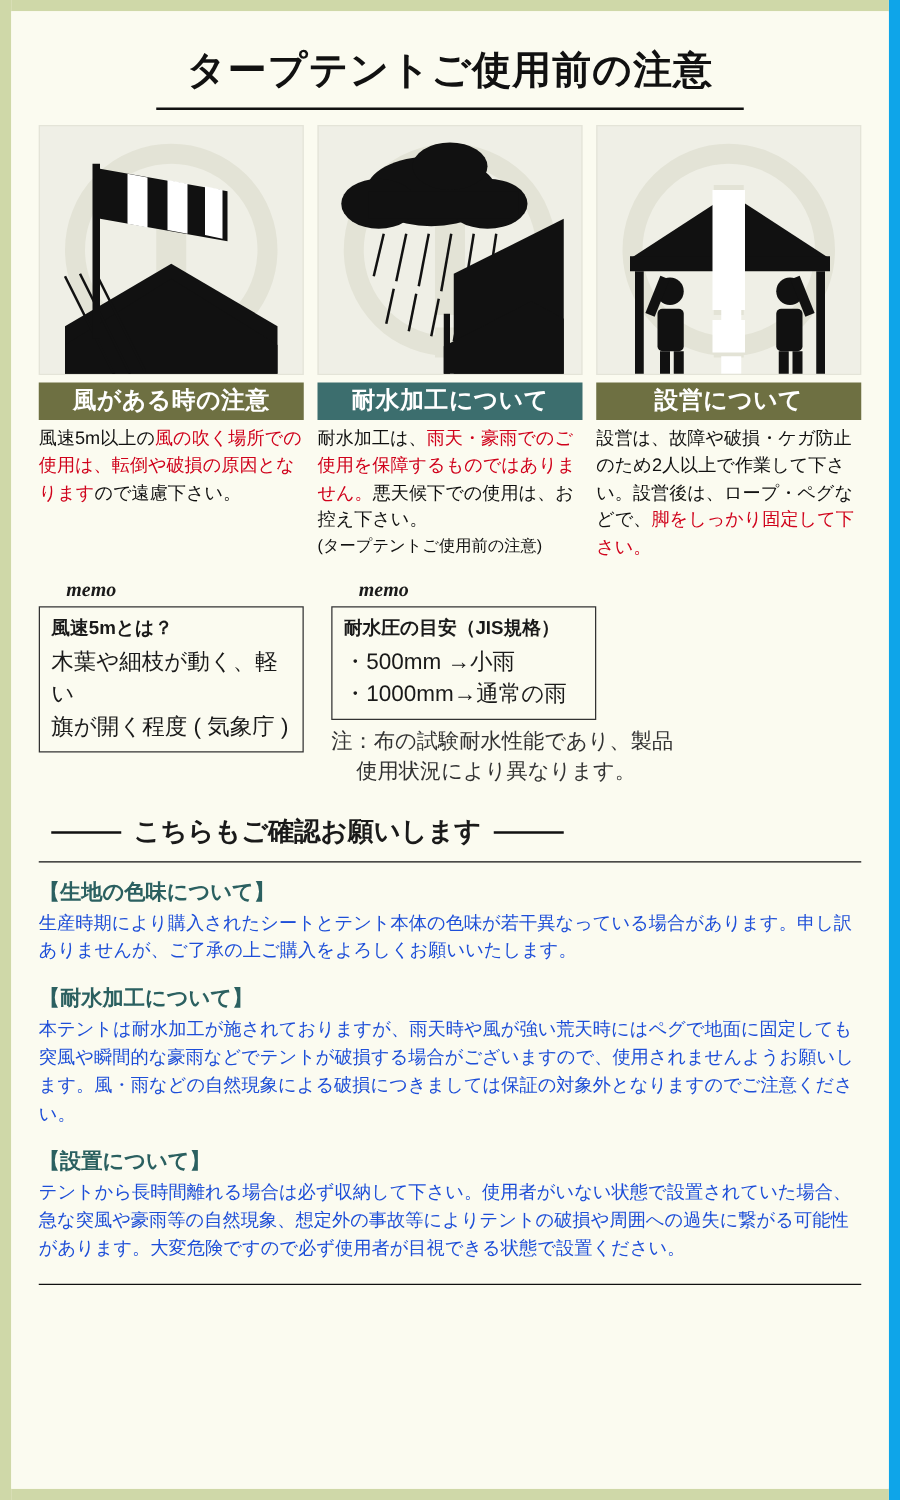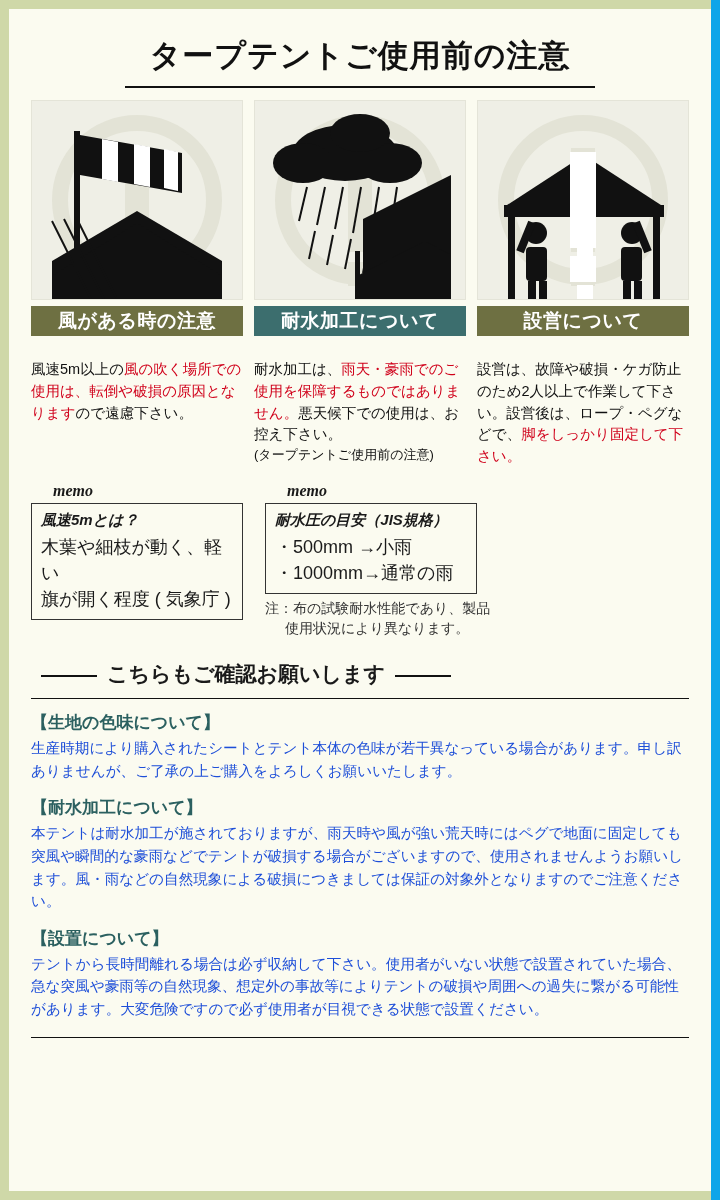--- a/index.html
+++ b/index.html
@@ -134,21 +134,21 @@
     font-weight: bold;
     color: #ffffff;
     text-align: center;
     letter-spacing: 0.5px;
   }
   .head-olive { background: #6e7042; }
   .head-teal  { background: #3c6e6e; }
   .body-text {
     font-size: 14.5px;
     line-height: 1.5;
-    margin-top: 23px;
+    margin-top: 5px;
     color: #111;
   }
   .red { color: #d0021b; }
   .small-note {
     font-size: 13px;
     line-height: 1.45;
     color: #111;
   }
 
   
@@ -169,28 +169,27 @@
     border: 1px solid #333;
     padding: 7px 9px;
     box-sizing: border-box;
   }
   .memo1 { width: 212px; }
   .memo2 { width: 212px; }
   .memo-title {
     font-size: 15px;
     font-weight: bold;
     margin-bottom: 4px;
-    font-style: italic;
   }
   .memo-line {
     font-size: 18px;
     line-height: 1.45;
   }
   .memo-foot {
-    font-size: 14px;
+    font-size: 17px;
     line-height: 1.4;
     color: #333;
     margin-top: 5px;
   }
   .memo-foot .ind { display: block; padding-left: 20px; }
 
   
   .sub-title {
     text-align: left;
     font-size: 21px;

